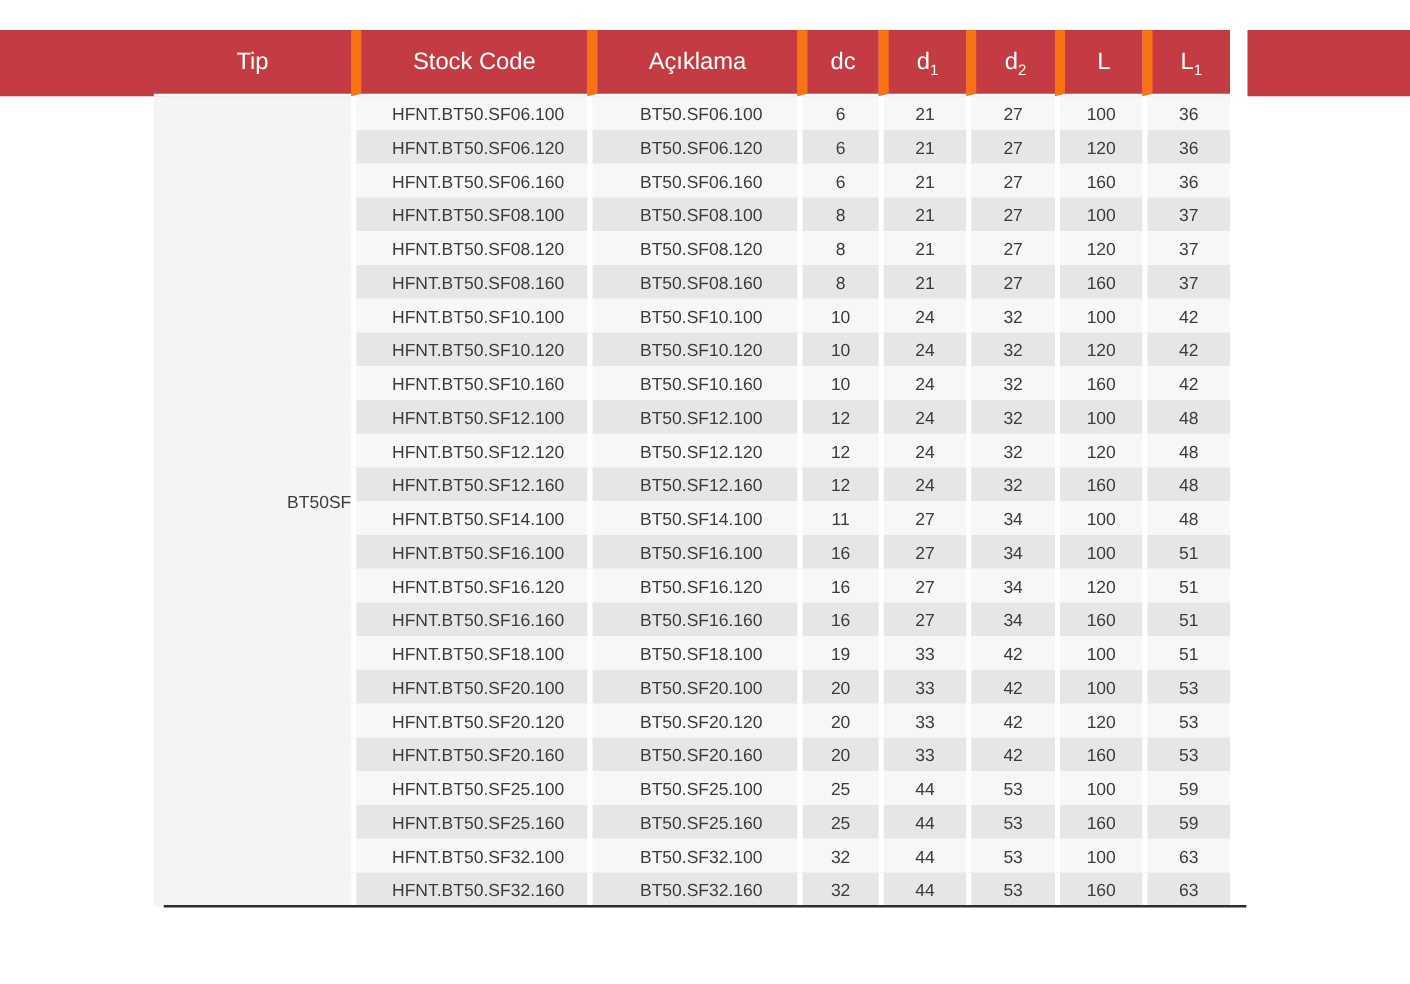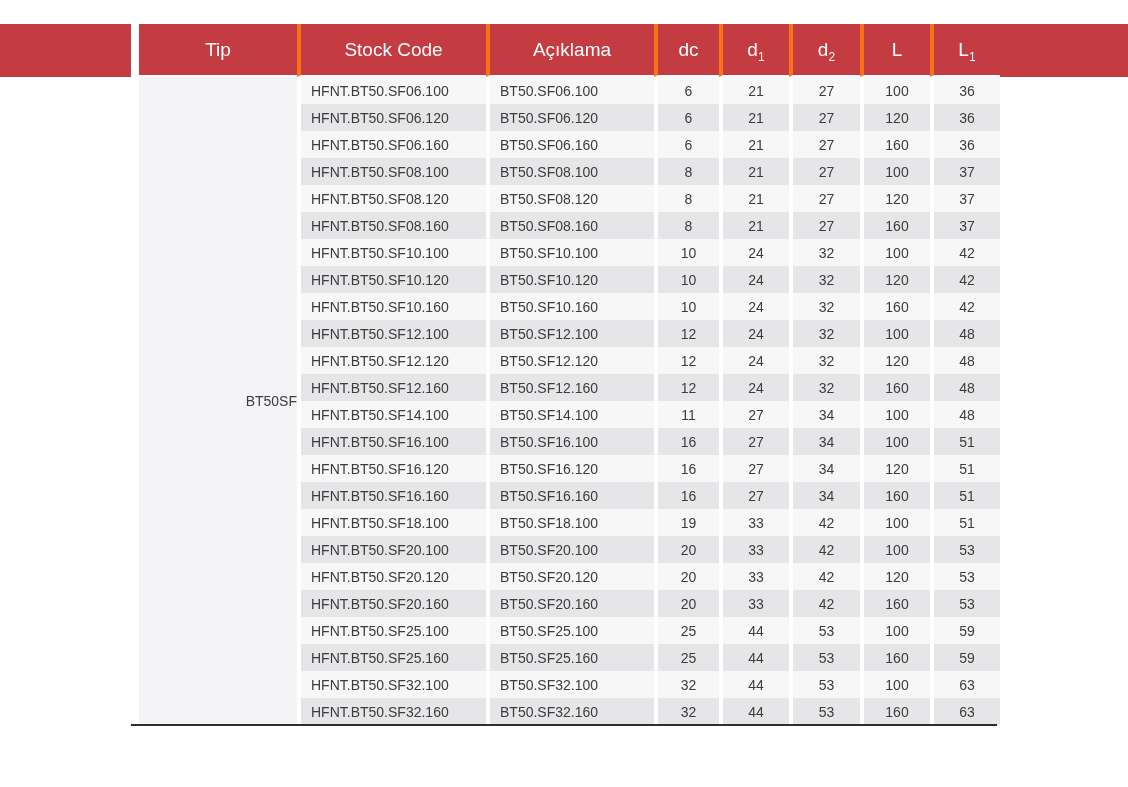--- a/index.html
+++ b/index.html
@@ -19,21 +19,21 @@
     position: absolute;
     top: 24px;
     height: 53px;
     background: var(--header-red, #c43b41);
   }
   .band-left  { left: 0;     width: 131px; }
   .band-right { left: 998px; width: 130px; }
 
   table.spec {
     position: absolute;
-    left: 139px;
+    left: 123px;
     top: 24px;
     width: 861px;
     border-collapse: separate;
     border-spacing: 0;
     table-layout: fixed;
   }
   col.col-tip   { width: 158px; }
   col.col-stock { width: 189px; }
   col.col-desc  { width: 168px; }
   col.col-dc    { width: 65px; }
@@ -42,21 +42,21 @@
   col.col-l     { width: 70px; }
   col.col-l1    { width: 70px; }
 
   thead th {
     background: var(--header-red, #c43b41);
     color: var(--header-text, #ffffff);
     font-size: 19px;
     font-weight: 400;
     height: 53px;
     box-sizing: border-box;
-    border-left: 4px solid #f97316;
+    border-left: 8px solid #f97316;
     border-bottom: 2px solid #ffffff;
     text-align: center;
     vertical-align: middle;
     padding: 0;
   }
   thead th.first { border-left: none; }
   thead th sub {
     font-size: 12px;
     line-height: 0;
   }
@@ -73,21 +73,21 @@
     overflow: hidden;
   }
   tbody td.tip-cell {
     border-left: none;
     background: var(--tip-bg, #f4f4f6);
     text-align: right;
     font-size: 14px;
   }
   tbody tr.odd  td:not(.tip-cell) { background: var(--row-light, #f7f7f8); }
   tbody tr.even td:not(.tip-cell) { background: var(--row-dark,  #e6e6e8); }
-  tbody td.text-cell { text-align: left; padding-left: 10px; }
+  tbody td.text-cell { text-align: center; padding-left: 10px; }
   tbody td.num-cell  { text-align: center; }
 
   .bottom-line {
     position: absolute;
     left: 131px;
     top: 724px;
     width: 866px;
     height: 2px;
     background: var(--bottom-line, #2e2e2e);
   }

